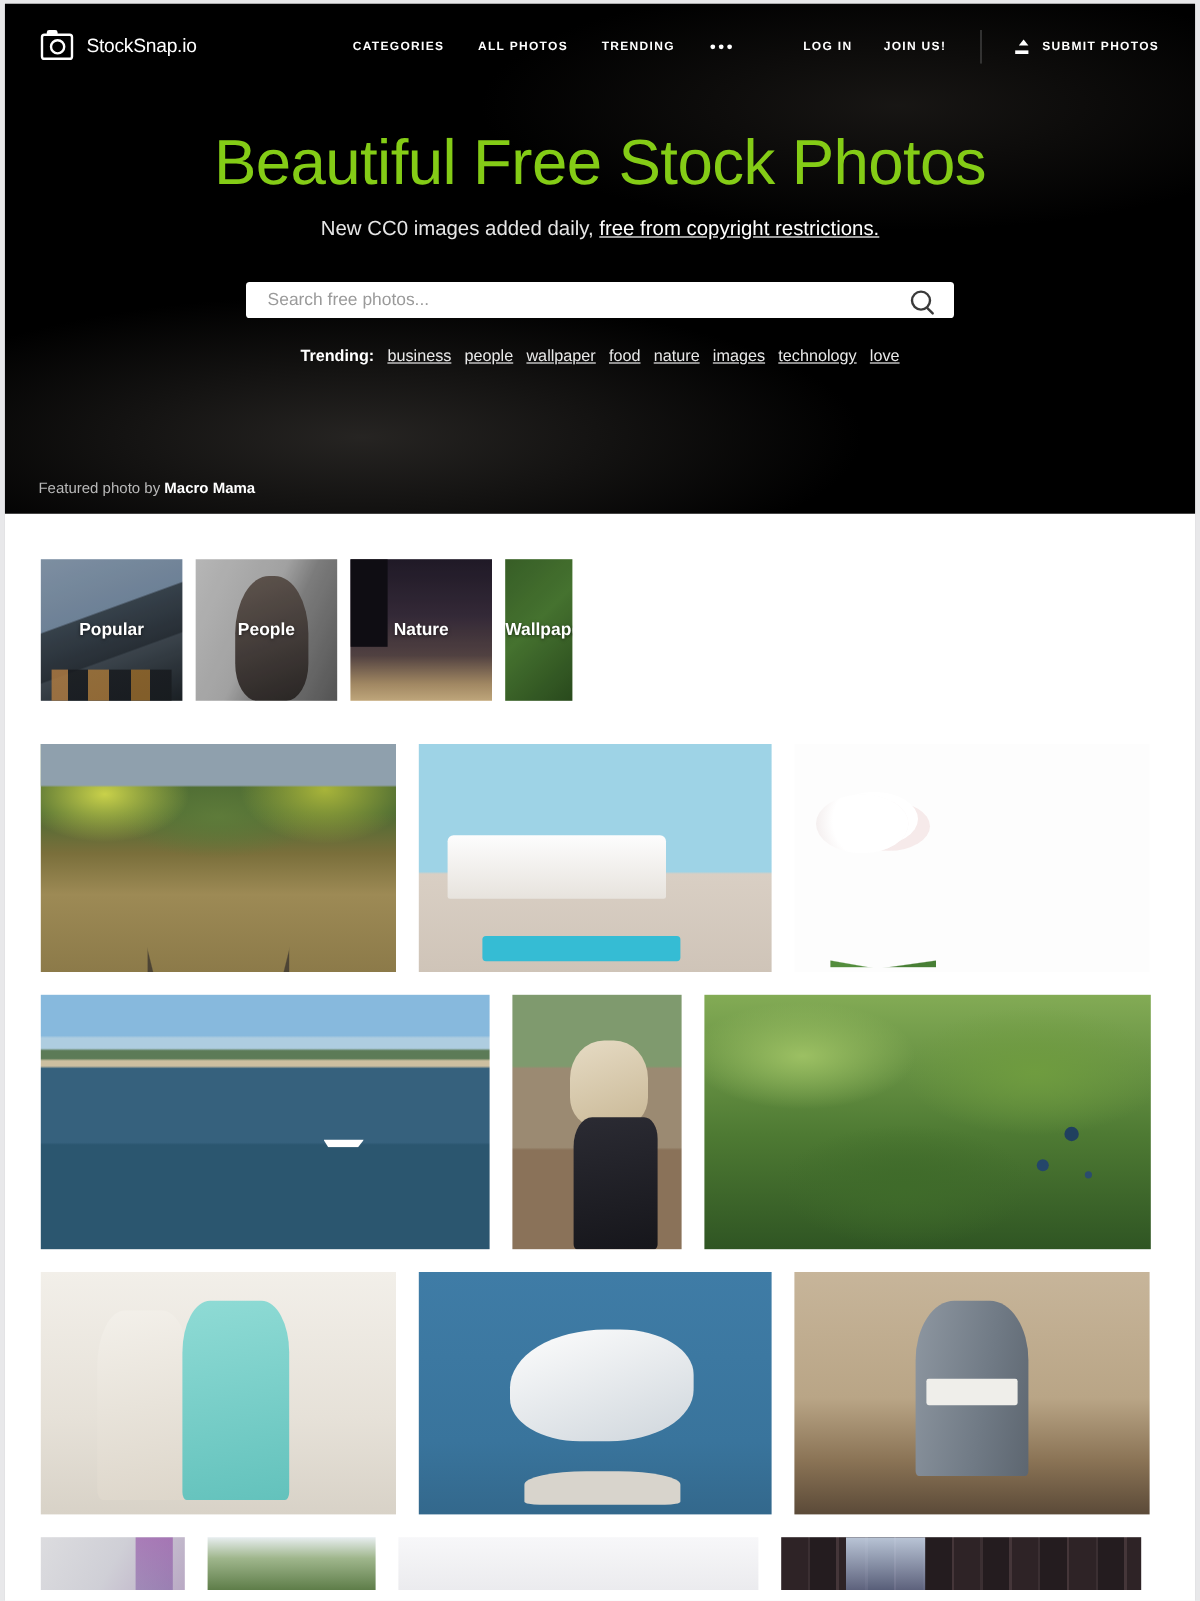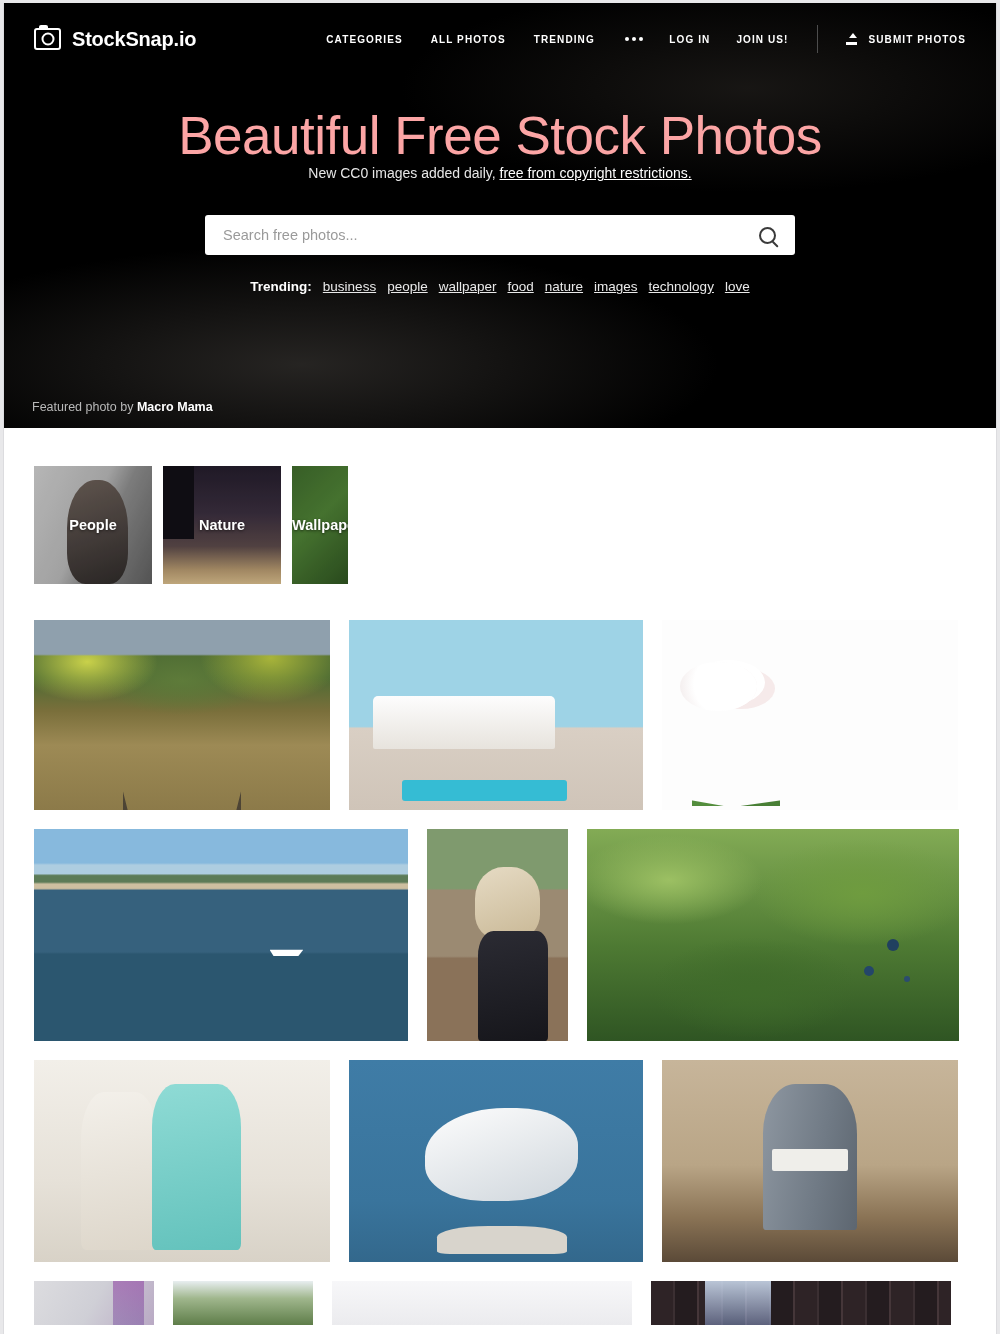--- a/index.html
+++ b/index.html
@@ -64,22 +64,22 @@
   }
   .cam-icon::after {
     content: "";
     position: absolute;
     left: 3px; top: -5px;
     width: 9px; height: 4px;
     background: #fff;
     border-radius: 2px 2px 0 0;
   }
   .brand-name {
-    font-size: 20px;
-    font-weight: bold;
+    font-size: 16px;
+    font-weight: normal;
     letter-spacing: -.2px;
     text-align: center;
   }
   .nav-center {
     display: flex; align-items: center; gap: 28px;
     margin-left: 130px;
   }
   .nav-right {
     display: flex; align-items: center; gap: 26px;
     margin-left: auto;
@@ -126,41 +126,42 @@
     width: 11px; height: 3px;
     background: #fff;
   }
 
   .hero-body {
     position: relative;
     text-align: center;
     padding-top: 32px;
   }
   .hero-title {
-    color: #fca5a5;
+    color: #84cc16;
     font-size: 53px;
     font-weight: normal;
     letter-spacing: -.5px;
     line-height: 1.1;
   }
   .hero-sub {
     color: #e6e6e6;
-    font-size: 14px;
+    font-size: 17px;
+    margin-top: 16px;
   }
   .hero-sub a {
     color: #fff;
     text-decoration: underline;
   }
   .search-row {
     margin-top: 34px;
     display: flex;
     justify-content: center;
   }
   .search-box {
-    width: 590px; height: 40px;
+    width: 590px; height: 30px;
     background: #fff;
     border-radius: 3px;
     display: flex; align-items: center;
     padding: 0 16px 0 18px;
   }
   .search-box input {
     flex: 1;
     border: none; outline: none;
     font-size: 14.5px;
     color: #333;
@@ -570,20 +571,24 @@
 
     <div class="hero-footer">
       <div class="featured">
         <span>Featured photo by </span><b>Macro Mama</b>
       </div>
     </div>
   </div>
 
   <div class="strip">
     <div class="cat-tiles">
+      <div class="cat-tile tile-popular">
+        <span class="shade"></span>
+        <span class="label">Popular</span>
+      </div>
       <div class="cat-tile tile-people">
         <span class="shade"></span>
         <span class="label">People</span>
       </div>
       <div class="cat-tile tile-nature">
         <span class="shade"></span>
         <span class="label">Nature</span>
       </div>
       <div class="cat-tile cat-tile-clip tile-wallpaper">
         <span class="shade"></span>

